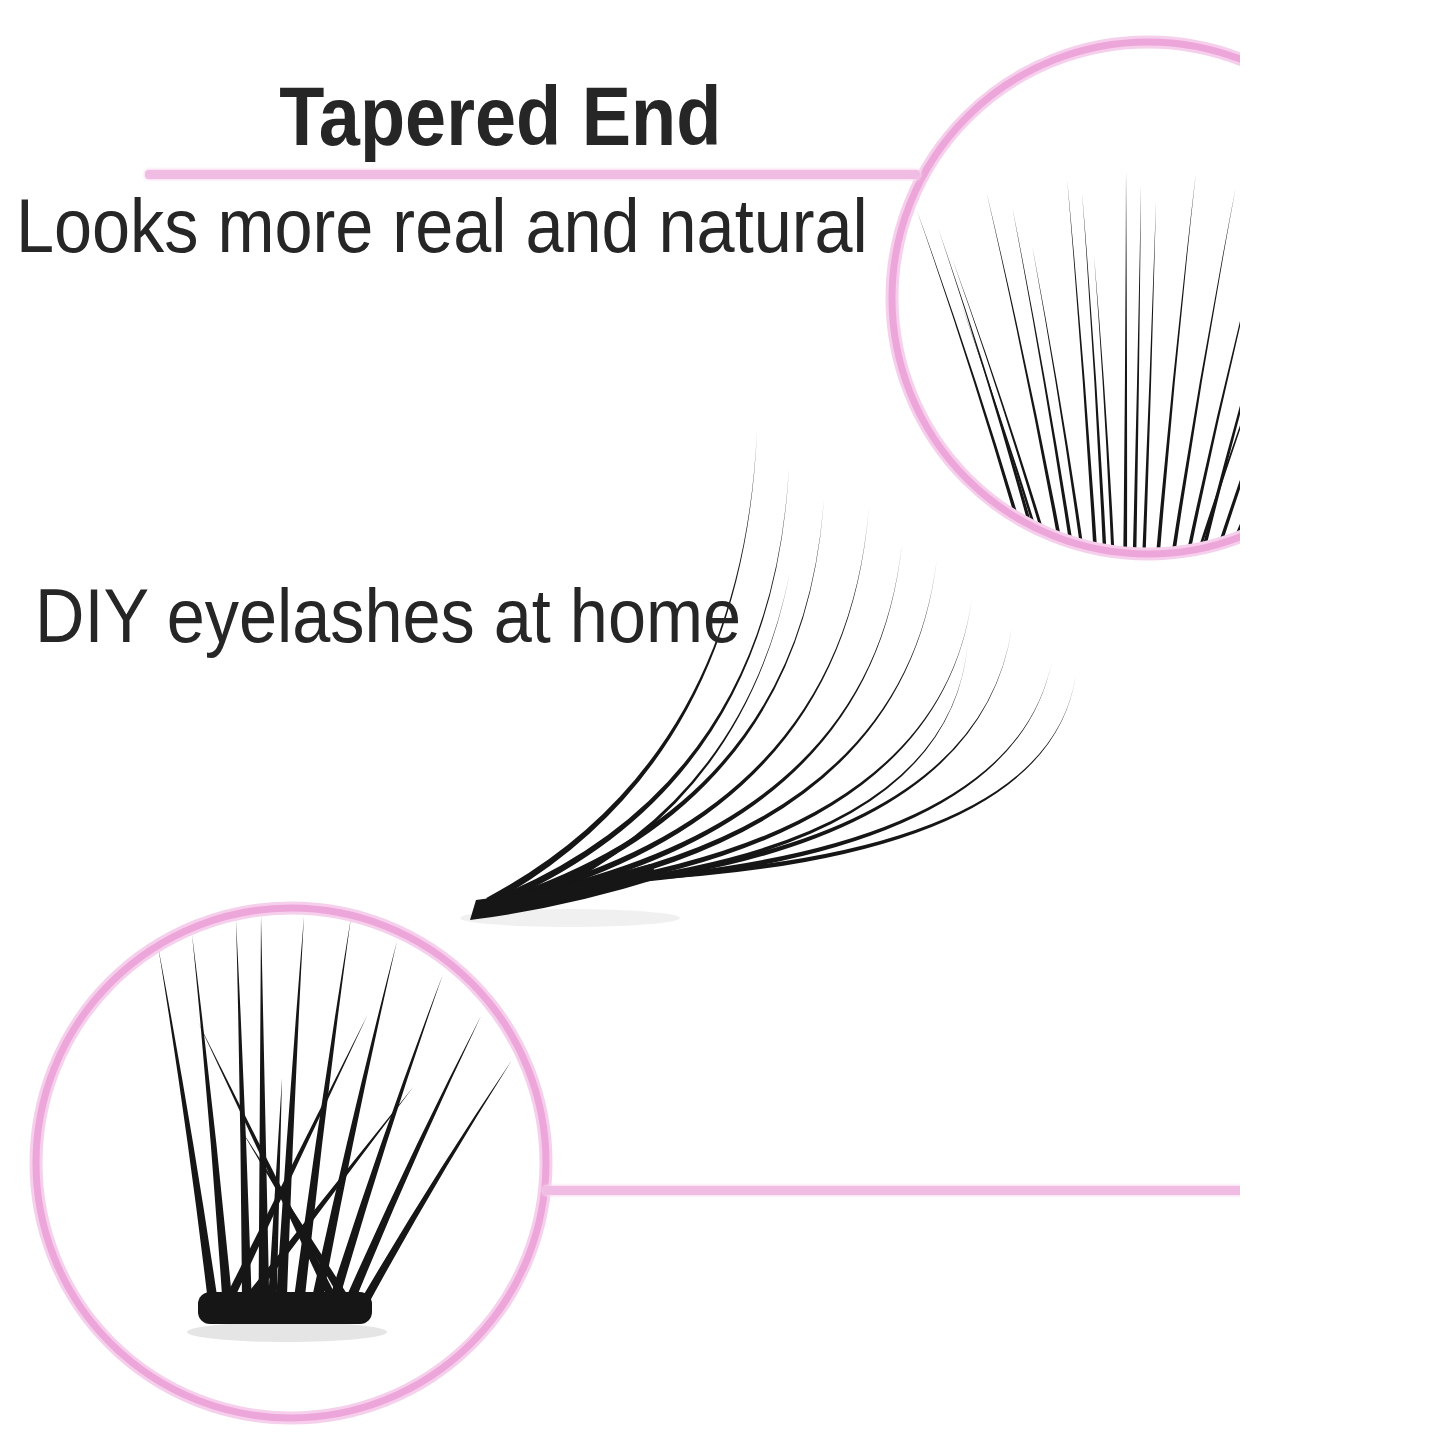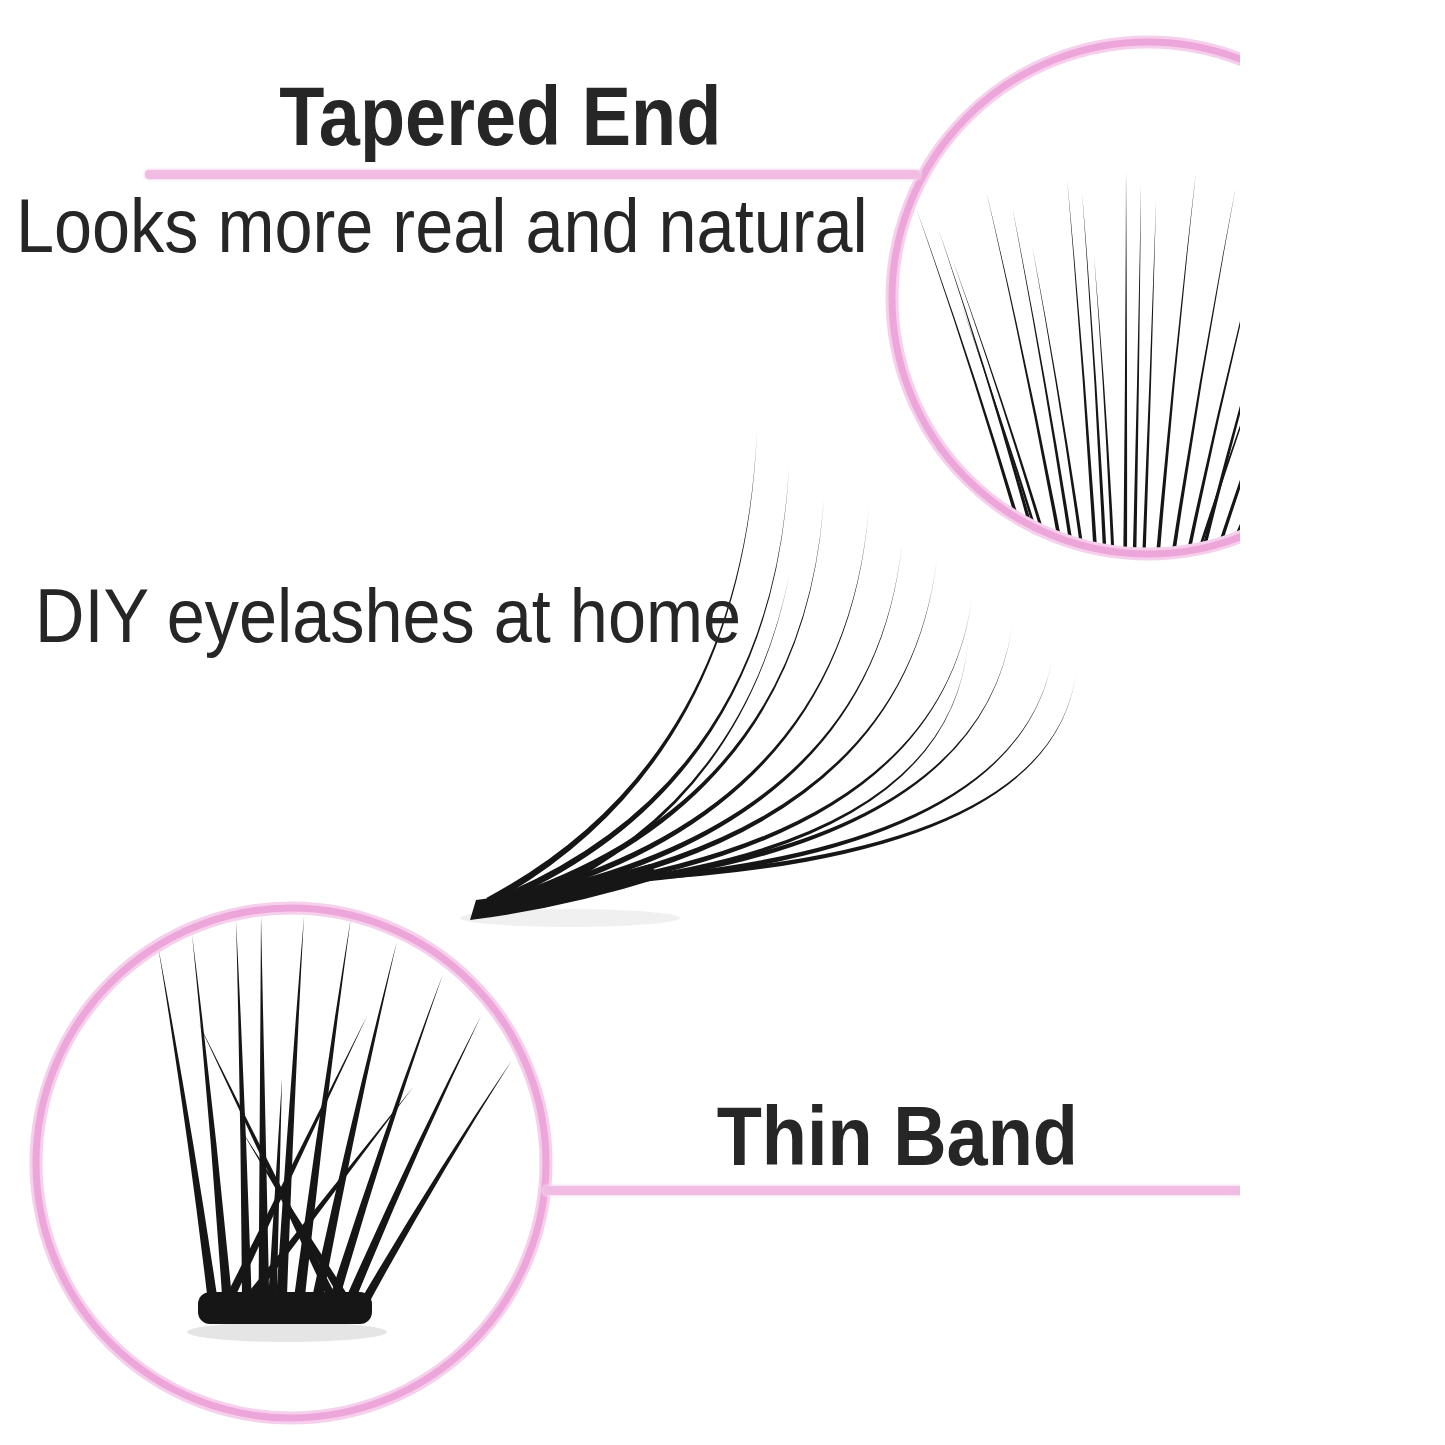--- a/index.html
+++ b/index.html
@@ -112,18 +112,15 @@
   </div>
   <div class="underline" id="u1"></div>
   <div class="txt subheading" id="s1">
     <span class="condL">Looks more real and natural</span>
   </div>
 
   <div class="txt subheading" id="diy">
     <span class="condL">DIY eyelashes at home</span>
   </div>
 
-  <div class="txt heading center1000" id="h2">
-    <span class="cond">Thin Band</span>
-  </div>
   <div class="underline" id="u2"></div>
 
 </div>
 
 </body></html>

